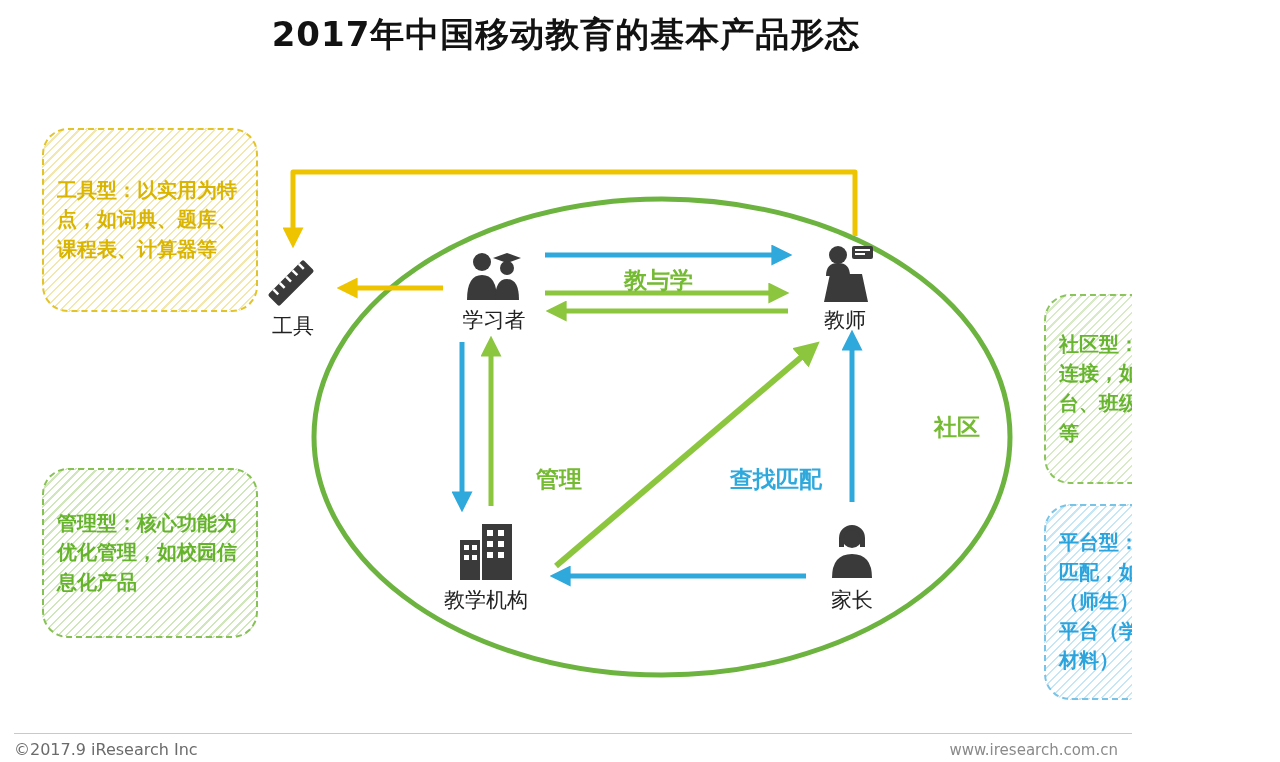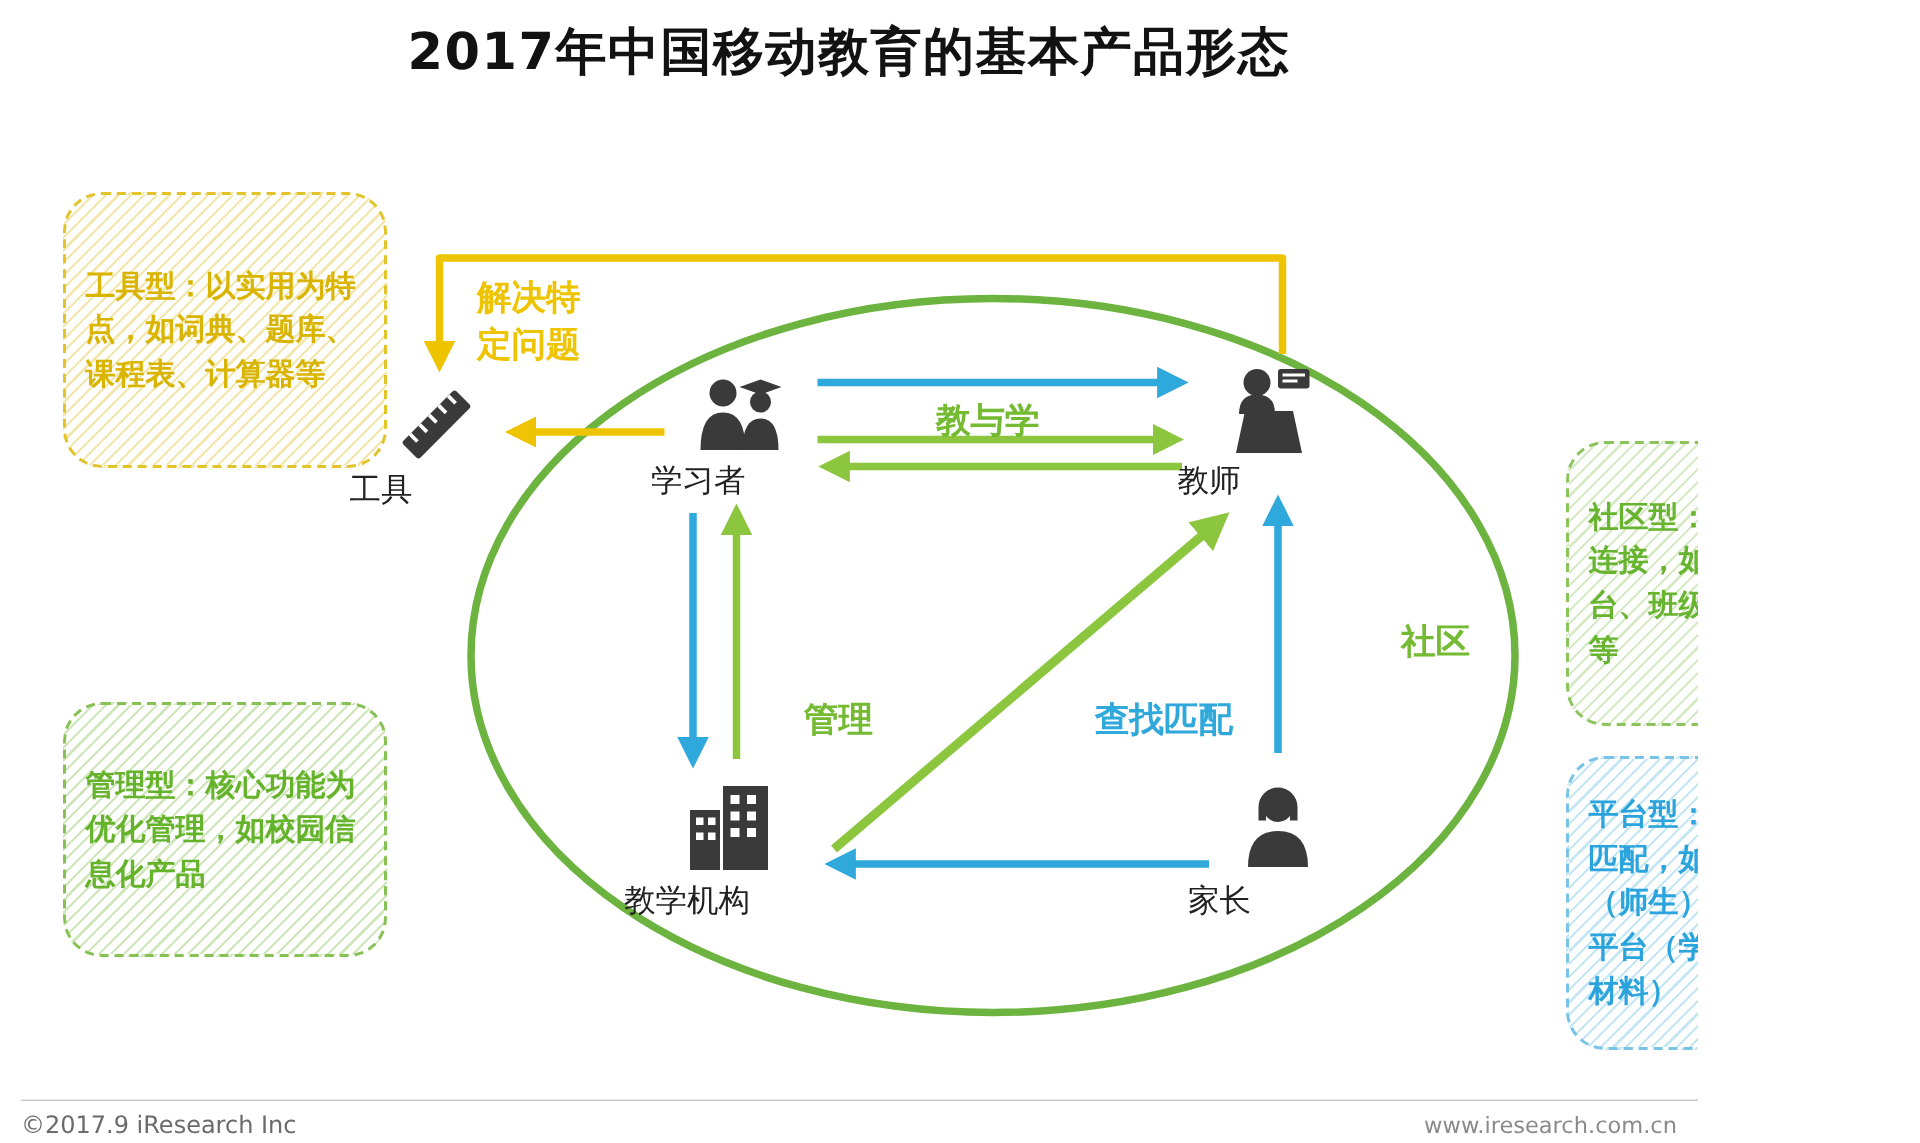--- a/index.html
+++ b/index.html
@@ -26,21 +26,21 @@
   .box-community { left:1044px; top:294px; width:210px; height:190px;
               border:2px dashed #8cc45c; color:#67b42e;
               background:repeating-linear-gradient(135deg, rgba(122,187,64,.30) 0 1.5px, rgba(255,255,255,0) 1.5px 6px); }
   .box-platform { left:1044px; top:504px; width:210px; height:196px;
               border:2px dashed #79c3e6; color:#2ba4dd;
               background:repeating-linear-gradient(135deg, rgba(48,168,220,.28) 0 1.5px, rgba(255,255,255,0) 1.5px 6px); }
 
   .overlay { position:absolute; left:0; top:0; pointer-events:none; }
 
   .node-icon { position:absolute; }
-  .node-label { position:absolute; text-align:left; font-size:21px; color:#222; }
+  .node-label { position:absolute; text-align:center; font-size:21px; color:#222; }
 
   .edge-label { position:absolute; font-weight:700; font-size:23px; white-space:nowrap; }
   .lbl-yellow { color:#eec400; }
   .lbl-green  { color:#74ba32; }
   .lbl-blue   { color:#2fa8dc; }
   .lbl-solve  { width:78px; white-space:normal; word-break:break-all; line-height:1.35; }
 
   .source-note { position:absolute; left:14px; top:703px; font-size:15px; color:#545454; }
   .footer-line { position:absolute; left:14px; top:733px; width:1252px; height:1px; background:#c9c9c9; }
   .footer-left  { position:absolute; left:14px;  top:740px; font-size:16px; color:#6b6b6b; }
@@ -157,21 +157,20 @@
       </g>
     </g>
   </svg>
 
   <div class="node-label" style="left:434px; top:306px; width:120px;">学习者</div>
   <div class="node-label" style="left:785px; top:306px; width:120px;">教师</div>
   <div class="node-label" style="left:416px; top:586px; width:140px;">教学机构</div>
   <div class="node-label" style="left:792px; top:586px; width:120px;">家长</div>
   <div class="node-label" style="left:233px; top:312px; width:120px;">工具</div>
 
-  <div class="edge-label lbl-yellow lbl-solve" style="left:318px; top:184px;">解决特定问题</div>
   <div class="edge-label lbl-green" style="left:624px; top:265px;">教与学</div>
   <div class="edge-label lbl-green" style="left:536px; top:464px;">管理</div>
   <div class="edge-label lbl-blue" style="left:730px; top:464px;">查找匹配</div>
   <div class="edge-label lbl-green" style="left:934px; top:412px;">社区</div>
 
   <div class="footer-line"></div>
   <div class="footer-left">©2017.9 iResearch Inc</div>
   <div class="footer-right">www.iresearch.com.cn</div>
 
 </div>

